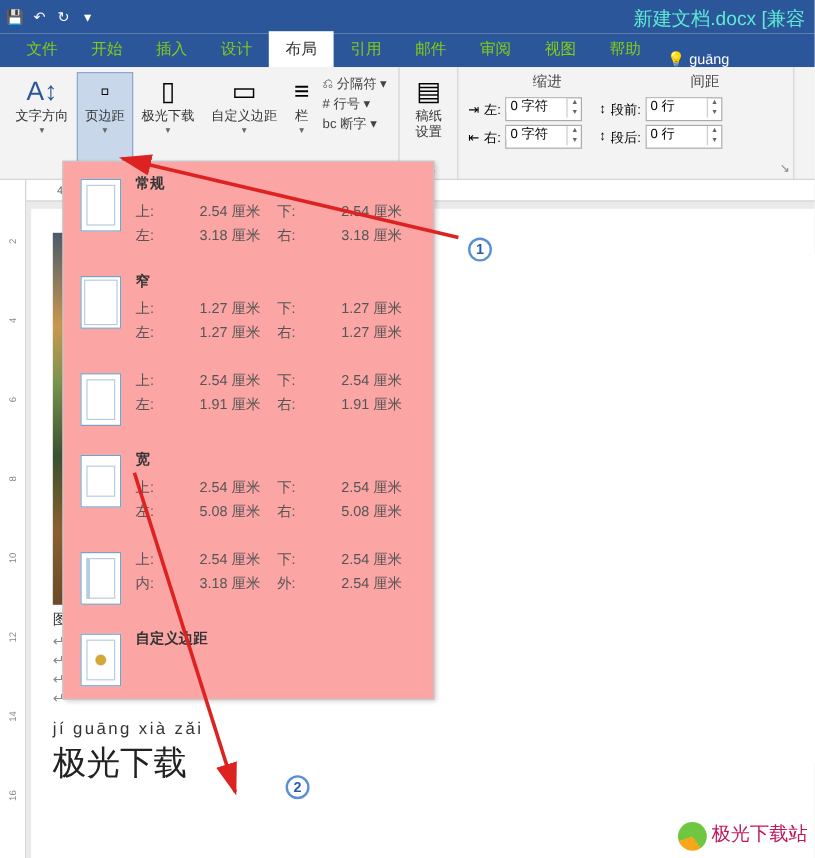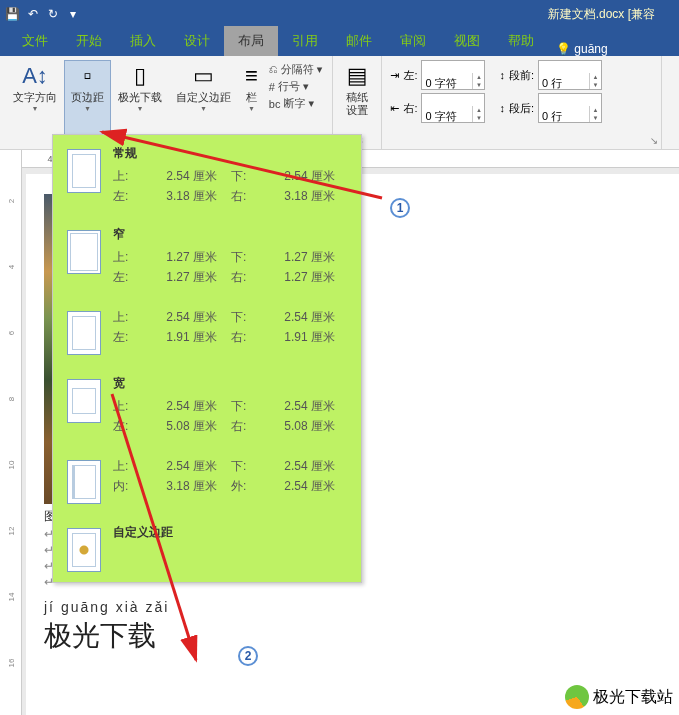--- a/index.html
+++ b/index.html
@@ -1,58 +1,58 @@
 <!DOCTYPE html>
 <html><head>
 <meta charset="utf-8">
 <style>
 *{margin:0;padding:0;box-sizing:border-box;font-family:"Microsoft YaHei",sans-serif}
 body{width:679px;height:715px;overflow:hidden;background:#fff;position:relative}
 .titlebar{height:28px;background:#2b579a;display:flex;align-items:center;color:#fff;font-size:11px;padding:0 4px}
 .tb-left{display:flex;align-items:center;gap:2px}
 .tb-ico{width:18px;height:18px;display:flex;align-items:center;justify-content:center;font-size:12px}
-.tb-title{position:absolute;right:24px;top:6px;color:#fef9c3;font-size:12px}
+.tb-title{position:absolute;right:8px;top:6px;color:#5eead4;font-size:16px}
 .tabs{height:28px;background:#2b579a;display:flex;align-items:flex-end;padding-left:8px}
 .tab{color:#84cc16;font-size:13px;padding:6px 14px;cursor:pointer}
-.tab.active{background:#a3a3a3;color:#333}
+.tab.active{background:#ffffff;color:#333}
 .tell{display:flex;align-items:center;margin-left:8px;color:#fff;font-size:12px}
 .ribbon{height:94px;background:#f3f3f3;border-bottom:1px solid #d4d4d4;display:flex}
 .rgrp{border-right:1px solid #d4d4d4;padding:4px 6px;display:flex;flex-direction:column;position:relative}
 .rgrp-lbl{position:absolute;bottom:2px;left:0;right:0;text-align:center;font-size:11px;color:#666}
 .big-btn{display:flex;flex-direction:column;align-items:center;justify-content:flex-start;padding:2px 6px;cursor:pointer;border:1px solid transparent}
 .big-btn.active{background:#c8d8ea;border-color:#8ca8cc}
 .big-btn .ico{font-size:22px;margin-bottom:2px}
 .big-btn .lbl{font-size:11px;color:#333;text-align:center;line-height:13px}
 .big-btn .dd{font-size:8px;color:#666}
 .small-cmds{display:flex;flex-direction:column;gap:2px;font-size:11px;color:#444;padding:2px 4px}
 .small-cmds div{display:flex;align-items:center;gap:3px;cursor:pointer}
 .indent-grp{padding:4px 8px}
 .indent-hdr{display:flex;font-size:12px;color:#444;margin-bottom:4px}
 .indent-hdr span{flex:1;text-align:center}
 .indent-row{display:flex;align-items:center;gap:4px;font-size:11px;margin-bottom:3px}
-.spin{display:flex;align-items:flex-end;border:1px solid #ababab;background:#fff;height:30px}
+.spin{display:flex;align-items:flex-start;border:1px solid #ababab;background:#fff;height:20px}
 .spin input{border:none;width:50px;font-size:11px;padding:0 3px;outline:none}
 .spin .spn{width:12px;display:flex;flex-direction:column;font-size:6px;line-height:8px;text-align:center;color:#666;border-left:1px solid #ccc}
 .lnch{font-size:10px;color:#888;position:absolute;right:3px;bottom:3px;cursor:pointer}
 
 .workspace{position:absolute;top:150px;left:0;right:0;bottom:0;display:flex}
 .ruler-v{width:22px;background:#fff;border-right:1px solid #ccc;font-size:8px;color:#888}
 .ruler-v .mk{height:30px;border-bottom:0;display:flex;align-items:center;justify-content:center;transform:rotate(-90deg)}
 .page-area{flex:1;background:#eaeaea;position:relative;overflow:hidden}
 .ruler-h{height:18px;background:#fff;border-bottom:1px solid #ccc;font-size:9px;color:#666;display:flex;align-items:center;padding-left:10px;letter-spacing:0}
 .ruler-h span{display:inline-block;width:36px;text-align:center}
 .page{position:absolute;top:24px;left:4px;right:0;background:#fff;min-height:700px;padding:20px 10px}
 .photo{width:310px;height:310px;background:linear-gradient(180deg,#4a5a6a 0%,#c89850 25%,#7a9450 40%,#3a5030 60%,#8a6030 80%,#6a4a28 100%);position:relative;margin-left:8px}
 .photo::after{content:"";position:absolute;right:30px;bottom:30px;width:22px;height:110px;background:#5a4030}
 .cap{font-size:12px;color:#333;margin:4px 0 0 8px}
 .para{font-size:12px;color:#888;margin:2px 0 0 8px}
 .pinyin{font-size:14px;color:#333;margin:10px 0 0 8px;letter-spacing:2px}
 .bigtxt{font-size:28px;color:#222;margin:2px 0 0 8px}
 
-.dropdown{position:absolute;left:52px;top:134px;width:310px;background:#bef264;border:1px solid #c6c6c6;box-shadow:2px 2px 4px rgba(0,0,0,.2);z-index:50}
+.dropdown{position:absolute;left:52px;top:134px;width:310px;background:#fca5a5;border:1px solid #c6c6c6;box-shadow:2px 2px 4px rgba(0,0,0,.2);z-index:50}
 .dd-sec{padding:10px 8px 10px 14px;display:flex;gap:12px;align-items:flex-start;border-bottom:0}
 .dd-thumb{width:34px;height:44px;border:1px solid #7aa0c4;background:#fff;position:relative;flex-shrink:0;margin-top:4px}
 .dd-thumb::before{content:"";position:absolute;inset:4px;border:1px solid #b8cce0}
 .dd-thumb.narrow::before{inset:2px}
 .dd-thumb.wide::before{inset:8px 4px}
 .dd-thumb.mirror::after{content:"";position:absolute;left:4px;top:4px;bottom:4px;width:3px;background:#b8cce0}
 .dd-thumb.last::before{background:radial-gradient(circle,#d4a838 0,#d4a838 4px,transparent 5px)}
 .dd-body{flex:1}
 .dd-title{font-size:12px;font-weight:bold;color:#333;margin-bottom:4px}
 .dd-line{display:flex;font-size:12px;color:#555;line-height:20px}
@@ -61,21 +61,21 @@
 .dd-line .k2{width:26px;margin-left:14px}
 .dd-foot{background:#eef1f3;border-top:1px solid #ddd;padding:8px 14px;font-size:12px;color:#333;cursor:pointer}
 
 .arrow{position:absolute;z-index:100;pointer-events:none}
 .arrow.a1{left:92px;top:128px;width:300px;height:80px}
 .arrow.a2{left:102px;top:390px;width:160px;height:280px}
 .bubble{position:absolute;width:20px;height:20px;border-radius:50%;background:#fff;border:2px solid #5b8fd4;color:#2a5aa8;font-size:12px;font-weight:bold;display:flex;align-items:center;justify-content:center;z-index:101}
 .b1{left:390px;top:198px}
 .b2{left:238px;top:646px}
 
-.logo{position:absolute;right:6px;bottom:6px;display:flex;align-items:center;gap:4px;font-size:16px;color:#000000;z-index:60}
+.logo{position:absolute;right:6px;bottom:6px;display:flex;align-items:flex-start;gap:4px;font-size:16px;color:#be185d;z-index:60}
 .logo .sw{width:24px;height:24px;border-radius:50%;background:conic-gradient(#6fc640 0 40%,#f6a81c 40% 70%,#6fc640 70%)}
 </style>
 </head>
 <body>
 
 <div class="titlebar">
   <div class="tb-left">
     <span class="tb-ico">💾</span>
     <span class="tb-ico">↶</span>
     <span class="tb-ico">↻</span>
@@ -133,20 +133,24 @@
   </div>
   <div class="rgrp">
     <div class="big-btn">
       <span class="ico">▤</span>
       <span class="lbl" style="white-space:pre">稿纸
 设置</span>
     </div>
     <div class="rgrp-lbl">纸</div>
   </div>
   <div class="rgrp indent-grp" style="width:280px">
+    <div class="indent-hdr">
+      <span>缩进</span>
+      <span>间距</span>
+    </div>
     <div class="indent-row">
       <span>⇥</span>
         <span>左:</span>
       <div class="spin">
           <input value="0 字符" style="">
           <div class="spn">▲<br>▼</div>
         </div>
       <span style="width:6px"></span>
       <span>↕</span>
         <span>段前:</span>

